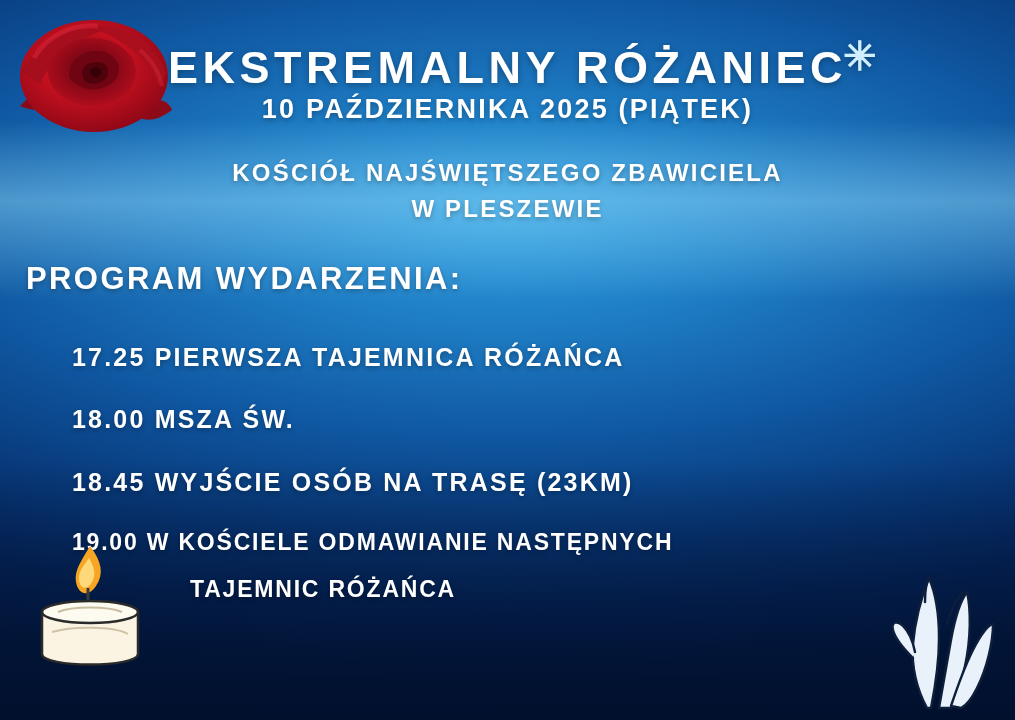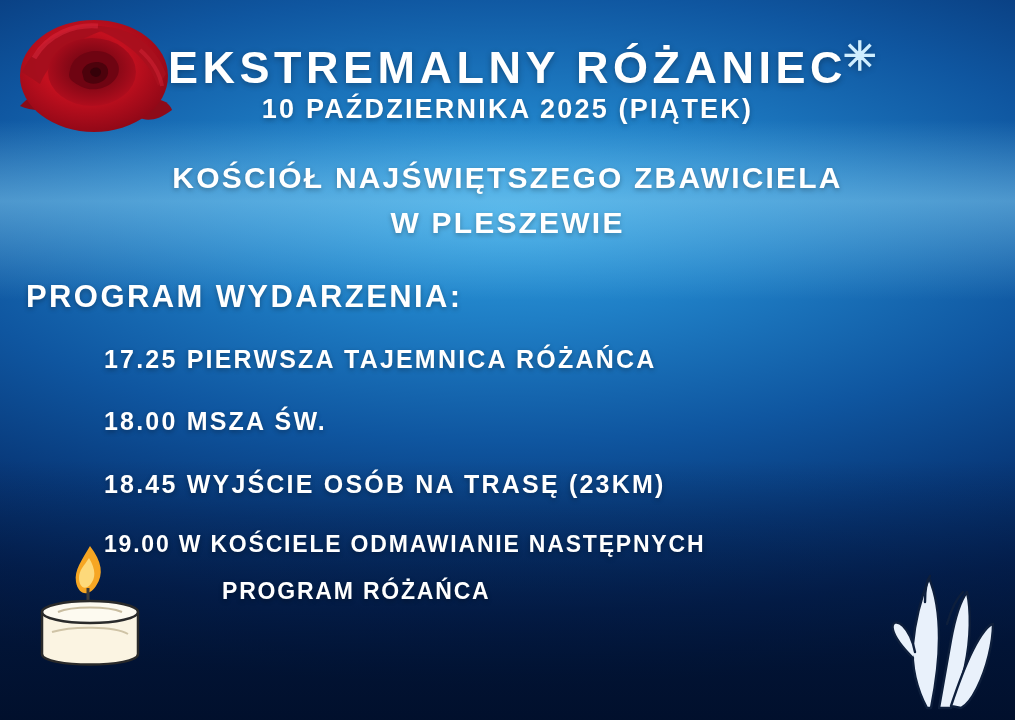--- a/index.html
+++ b/index.html
@@ -61,39 +61,39 @@
   }
   .subtitle-date {
     text-align: center;
     font-size: 27px;
     font-weight: bold;
     letter-spacing: 2.2px;
     text-shadow: 0 2px 5px rgba(0,0,0,0.28);
   }
   .church {
     text-align: center;
-    font-size: 30px;
+    font-size: 24px;
     font-weight: bold;
     letter-spacing: 2.2px;
     margin-top: 30px;
     line-height: 1.5;
     text-shadow: 0 2px 5px rgba(0,0,0,0.28);
   }
 
   
   .program-heading {
     font-size: 31px;
     font-weight: bold;
     letter-spacing: 2.4px;
     margin: 34px 0 0 26px;
     text-shadow: 0 2px 5px rgba(0,0,0,0.30);
   }
   .program-list {
-    margin: 26px 0 0 0;
-    padding: 0 0 0 104px;
+    margin: 42px 0 0 0;
+    padding: 0 0 0 72px;
     list-style: none;
   }
   .program-item {
     font-size: 25px;
     font-weight: bold;
     letter-spacing: 2.2px;
     line-height: 1.45;
     margin-bottom: 26px;
     text-shadow: 0 2px 5px rgba(0,0,0,0.32);
   }
@@ -226,17 +226,17 @@
         <span>17.25 PIERWSZA TAJEMNICA RÓŻAŃCA</span>
       </li>
       <li class="program-item">
         <span>18.00 MSZA ŚW.</span>
       </li>
       <li class="program-item">
         <span>18.45 WYJŚCIE OSÓB NA TRASĘ (23KM)</span>
       </li>
       <li class="program-item small">
         <span>19.00 W KOŚCIELE ODMAWIANIE NASTĘPNYCH</span>
-        <span class="line2">PROGRAM RÓŻAŃCA</span>
+        <span class="line2">TAJEMNIC RÓŻAŃCA</span>
       </li>
     </ul>
   </div>
 </div>
 
 </body></html>

